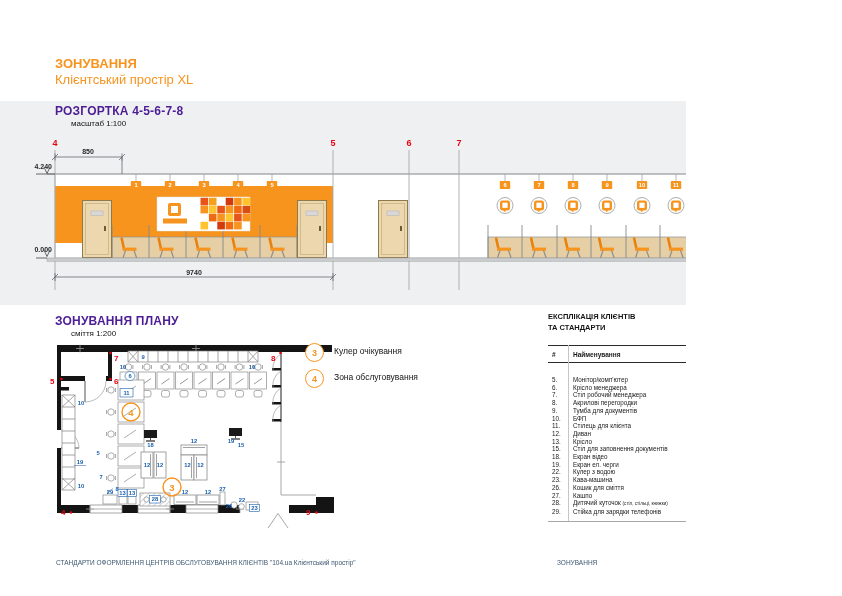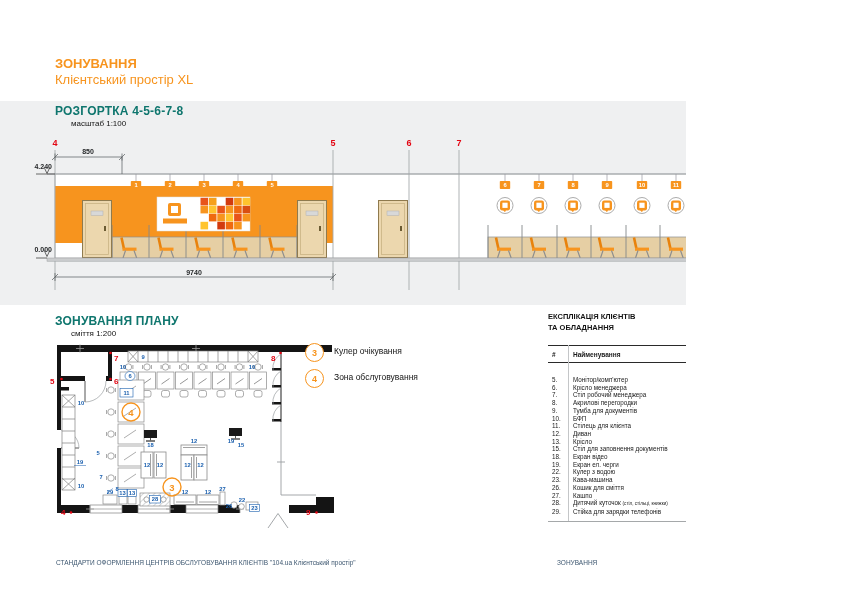--- a/index.html
+++ b/index.html
@@ -2,21 +2,21 @@
 <html><head>
 <meta charset="utf-8">
 <style>
   html,body{margin:0;padding:0;background:#ffffff;}
   .page{position:relative;width:686px;height:596px;background:#fff;overflow:hidden;
         font-family:"Liberation Sans",sans-serif;color:#1a1a1a;}
   .band{position:absolute;left:0;top:101px;width:842px;height:204px;background:#EFF0F1;}
   .h-left{position:absolute;left:55px;top:56px;font-size:13px;line-height:16px;color:#F7941E;}
   .h-left .l1{font-weight:bold;}
   .h-right{position:absolute;left:557px;top:56px;width:215px;font-size:13px;line-height:16px;color:#F7941E;}
-  .sec-title{position:absolute;font-size:12px;font-weight:bold;color:#0f766e;letter-spacing:.2px;}
+  .sec-title{position:absolute;font-size:12px;font-weight:bold;color:#4c1d95;letter-spacing:.2px;}
   .sec-scale{position:absolute;font-size:8px;color:#141414;margin-left:16px;}
   .elev-svg{position:absolute;left:0;top:128px;}
   .plan-svg{position:absolute;left:0;top:342px;}
   svg text{font-family:"Liberation Sans",sans-serif;}
   .red-t{font-size:9px;font-weight:bold;fill:#E30613;}
   .red-ts{font-size:8px;font-weight:bold;fill:#E30613;}
   .dim-t{font-size:7px;font-weight:bold;fill:#26282A;text-anchor:middle;}
   .lvl-t{font-size:7px;font-weight:bold;fill:#26282A;text-anchor:end;}
   .tag-t{font-size:5.8px;font-weight:bold;fill:#fff;text-anchor:middle;}
   .blue-t{font-size:5.8px;font-weight:bold;fill:#1A5FAE;text-anchor:middle;}
@@ -492,21 +492,21 @@
     <div class="legend-circle">3</div>
     <div class="legend-label">Кулер очікування</div>
   </div>
   <div class="legend-item" style="left:305px;top:369px;">
     <div class="legend-circle">4</div>
     <div class="legend-label">Зона обслуговування</div>
   </div>
 
   <div class="expl-title">
     <div>ЕКСПЛІКАЦІЯ КЛІЄНТІВ</div>
-    <div>ТА ОБЛАДНАННЯ</div>
+    <div>ТА СТАНДАРТИ</div>
   </div>
   <div class="expl">
     <div class="vr" style="left:20px;"></div>
     <div class="vr" style="left:150px;"></div>
     <div class="vr" style="left:205px;"></div>
     <div class="xh">
       <span class="c1">#</span>
       <span class="c2">Найменування</span>
       <span class="c3">Розмір</span>
       <span class="c4">К-сть</span>

